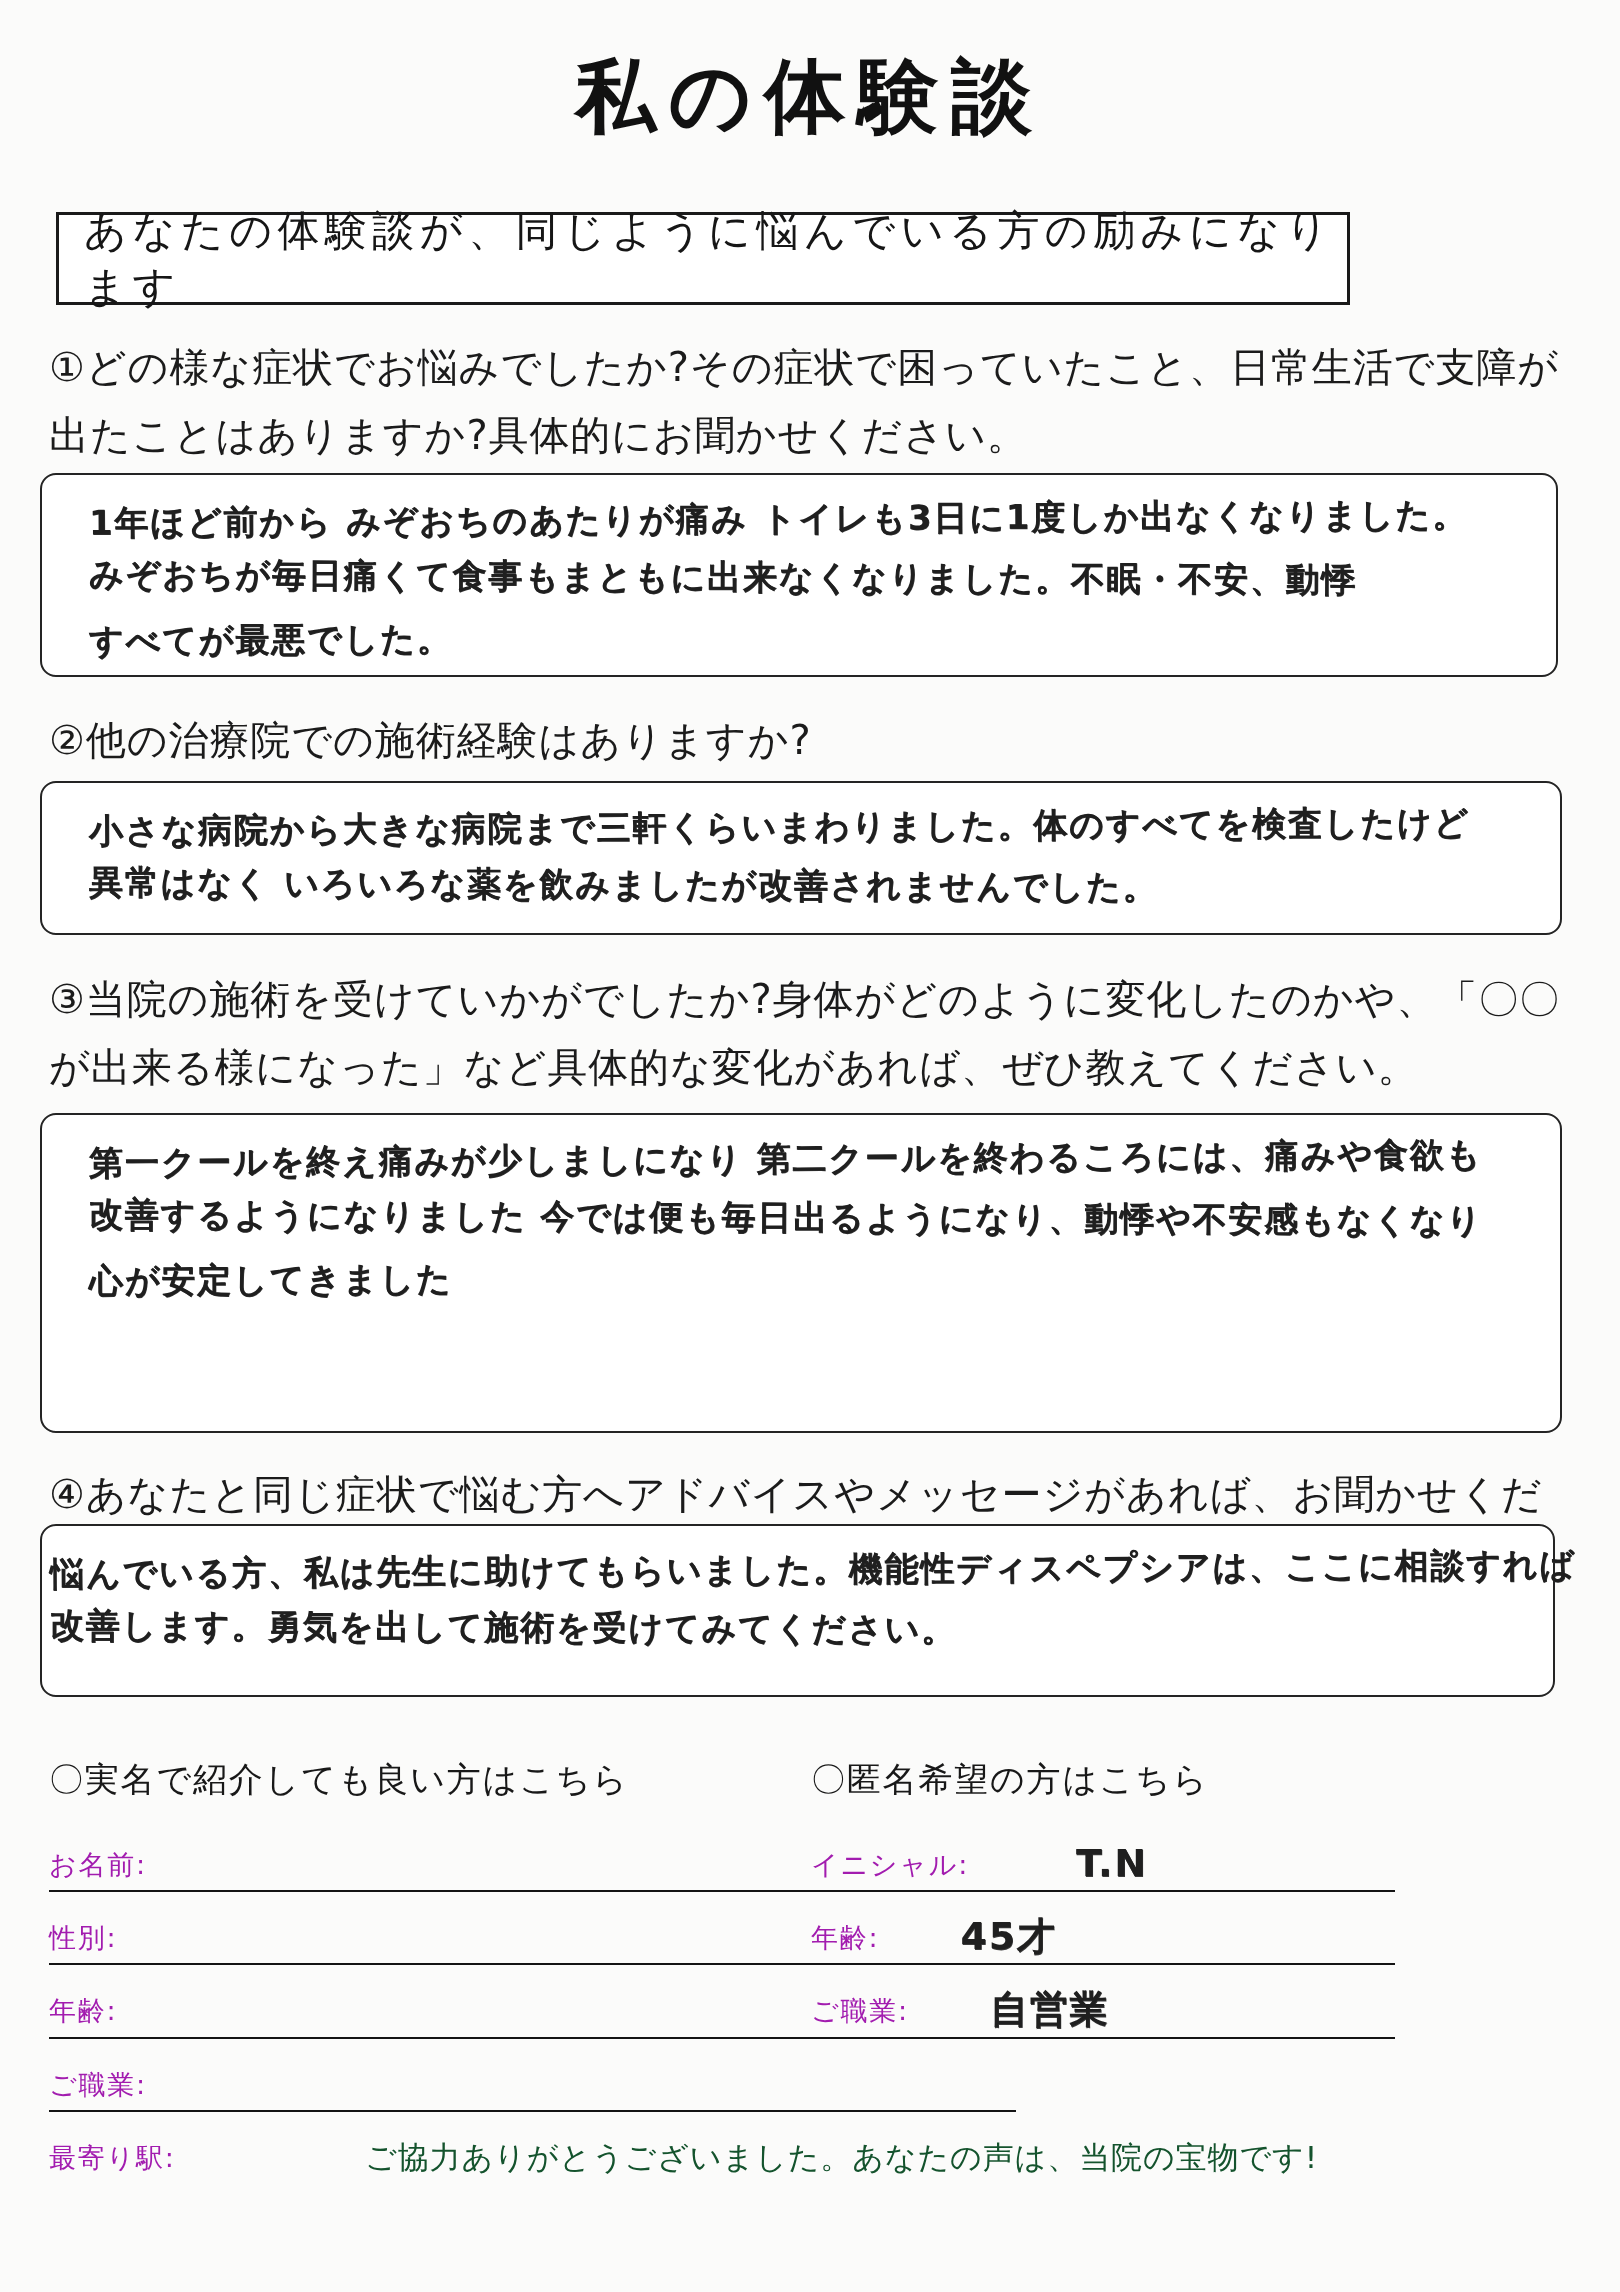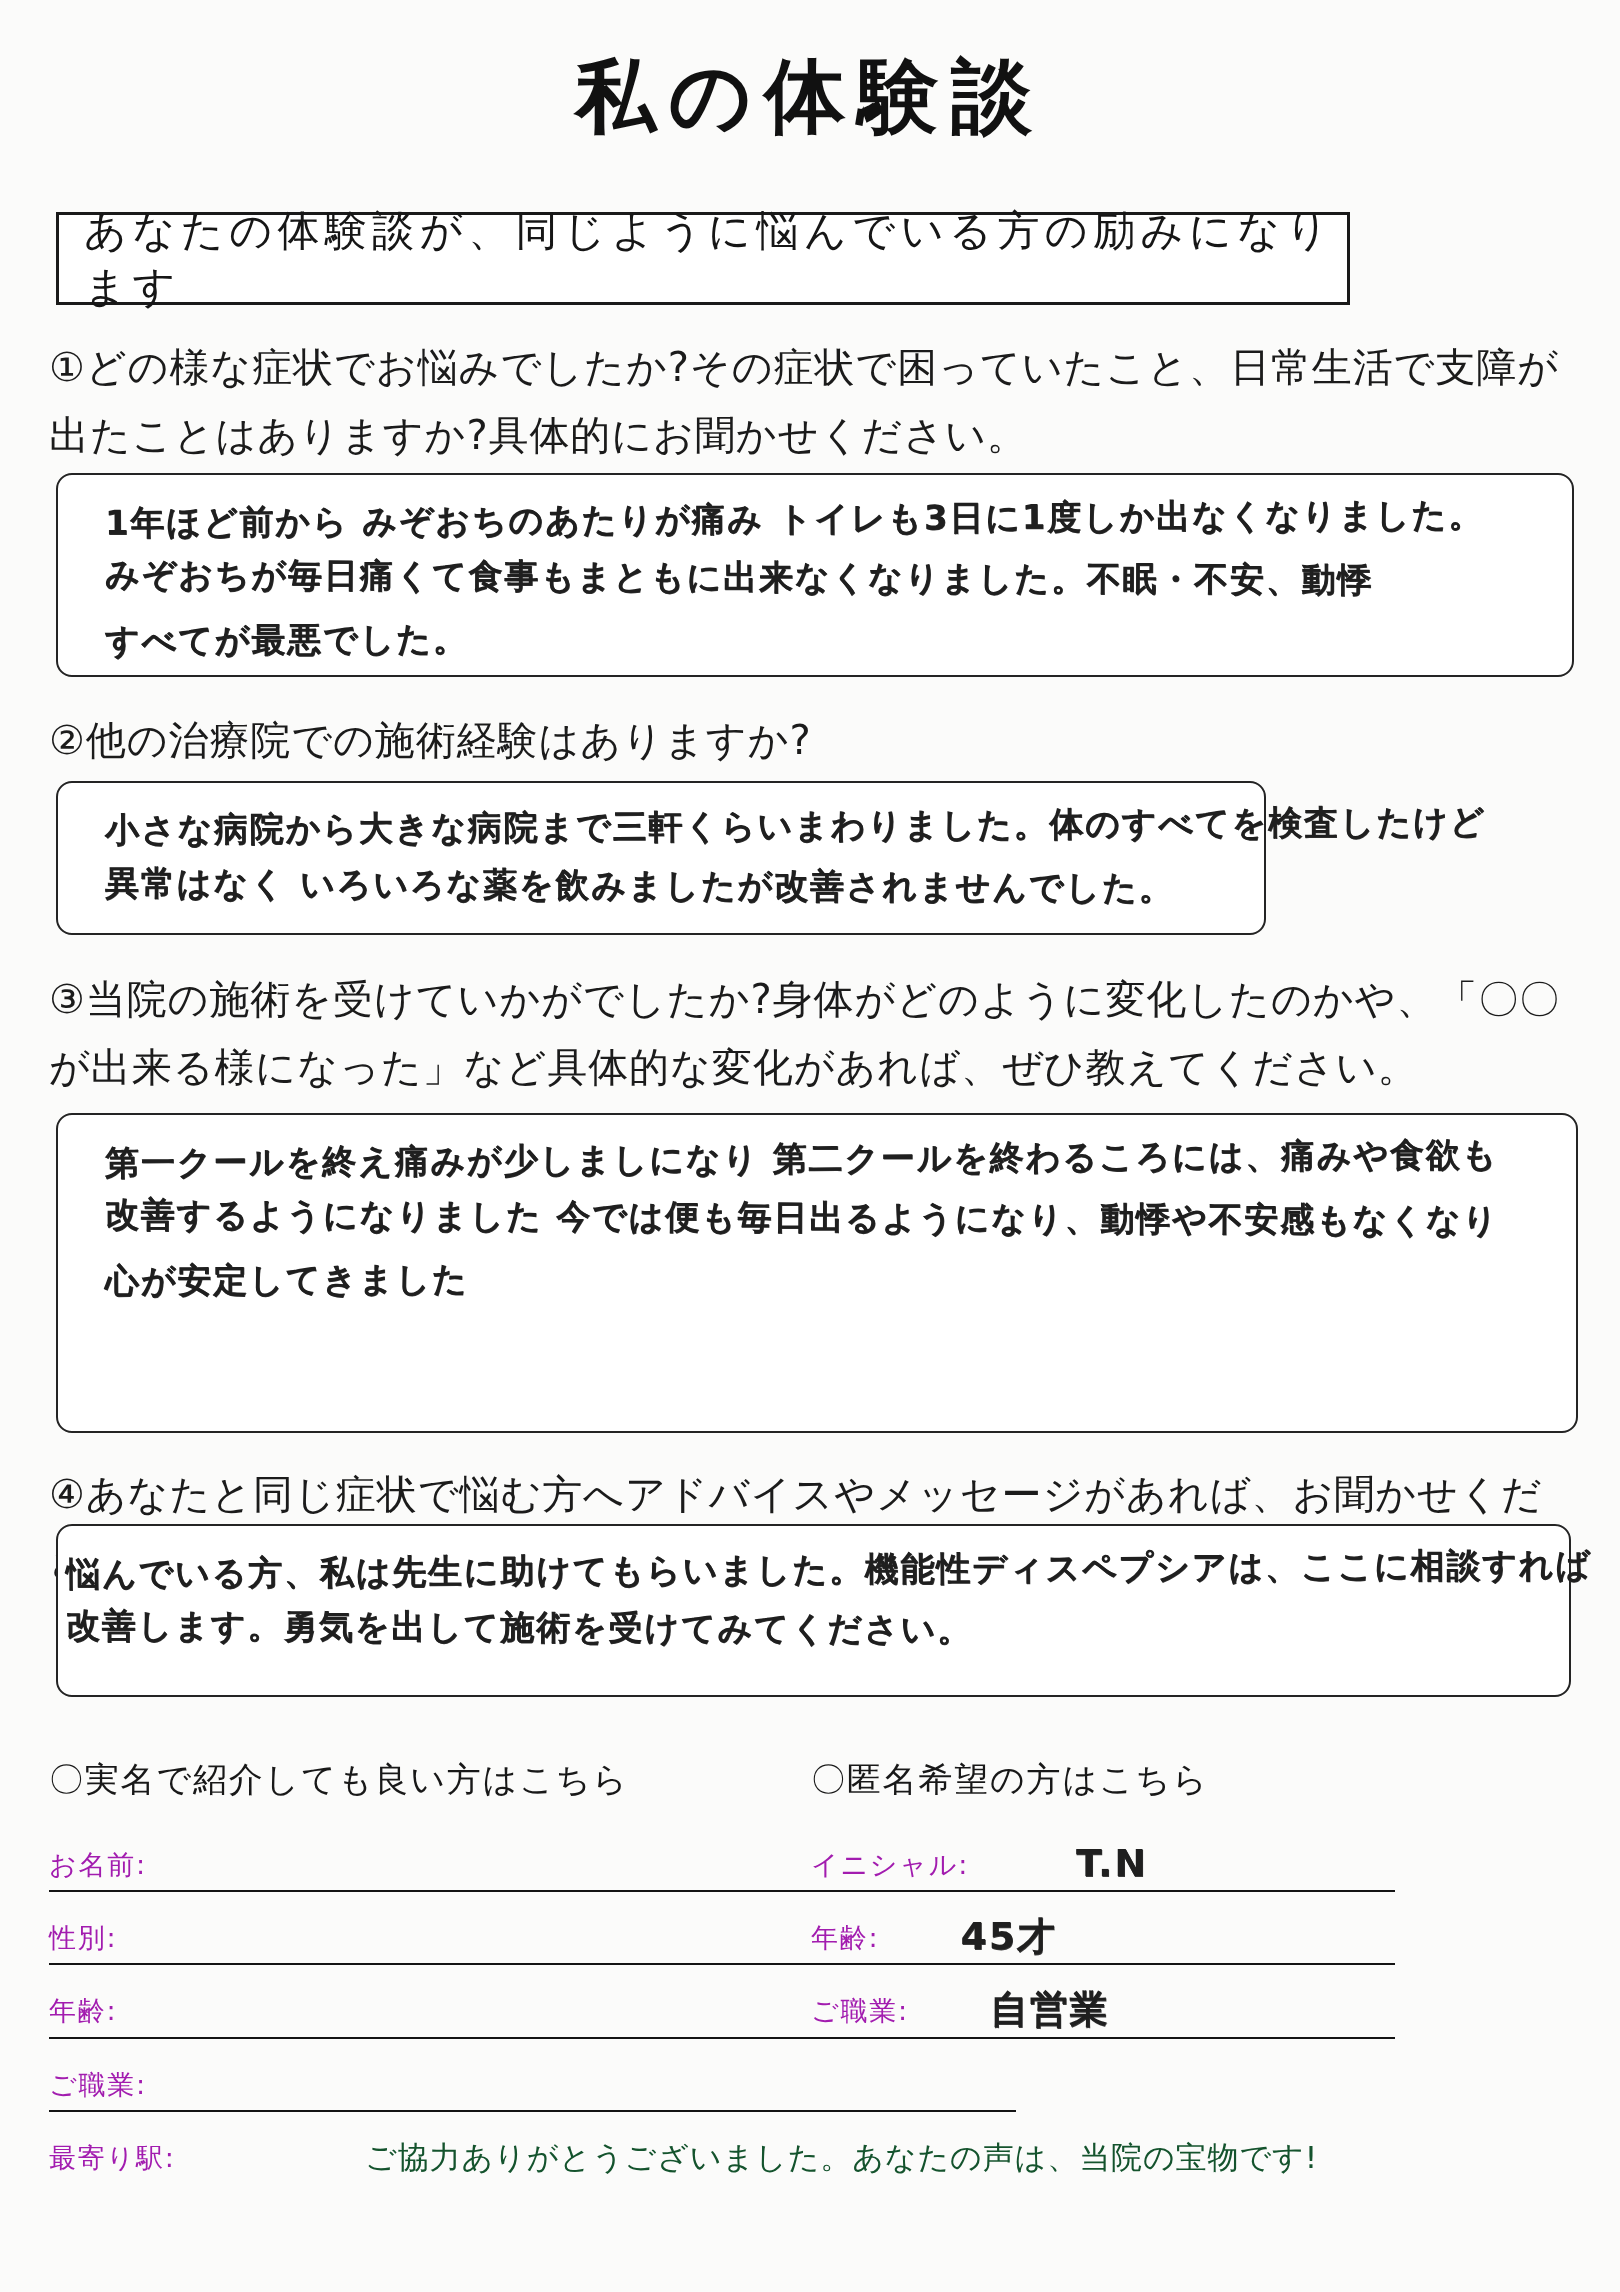--- a/index.html
+++ b/index.html
@@ -40,28 +40,28 @@
     margin:0;
     font-size:40px;line-height:68px;letter-spacing:0.9px;color:#1b1b1b;
   }
   .q1{top:333px;}
   .q2{top:706px;}
   .q3{top:965px;}
   .q4{top:1460px;}
 
   
   .abox{
-    position:absolute;left:56px;
+    position:absolute;left:40px;
     border:2.7px solid #242424;border-radius:16px;
     box-sizing:border-box;
     background:#fff;
     padding:14.3px 27px 0 47px;
   }
   .abox1{top:473px;width:1518px;height:204px;}
-  .abox2{top:781px;width:1210px;height:154px;}
+  .abox2{top:781px;width:1522px;height:154px;}
   .abox3{top:1113px;width:1522px;height:320px;}
   .abox4{top:1524px;width:1515px;height:173px;padding-left:8px;}
 
   
   .hand{
     font-family:"DejaVu Sans",sans-serif;
     color:#1f1f1f;
     font-size:34px;
     line-height:59px;
     letter-spacing:1.8px;

